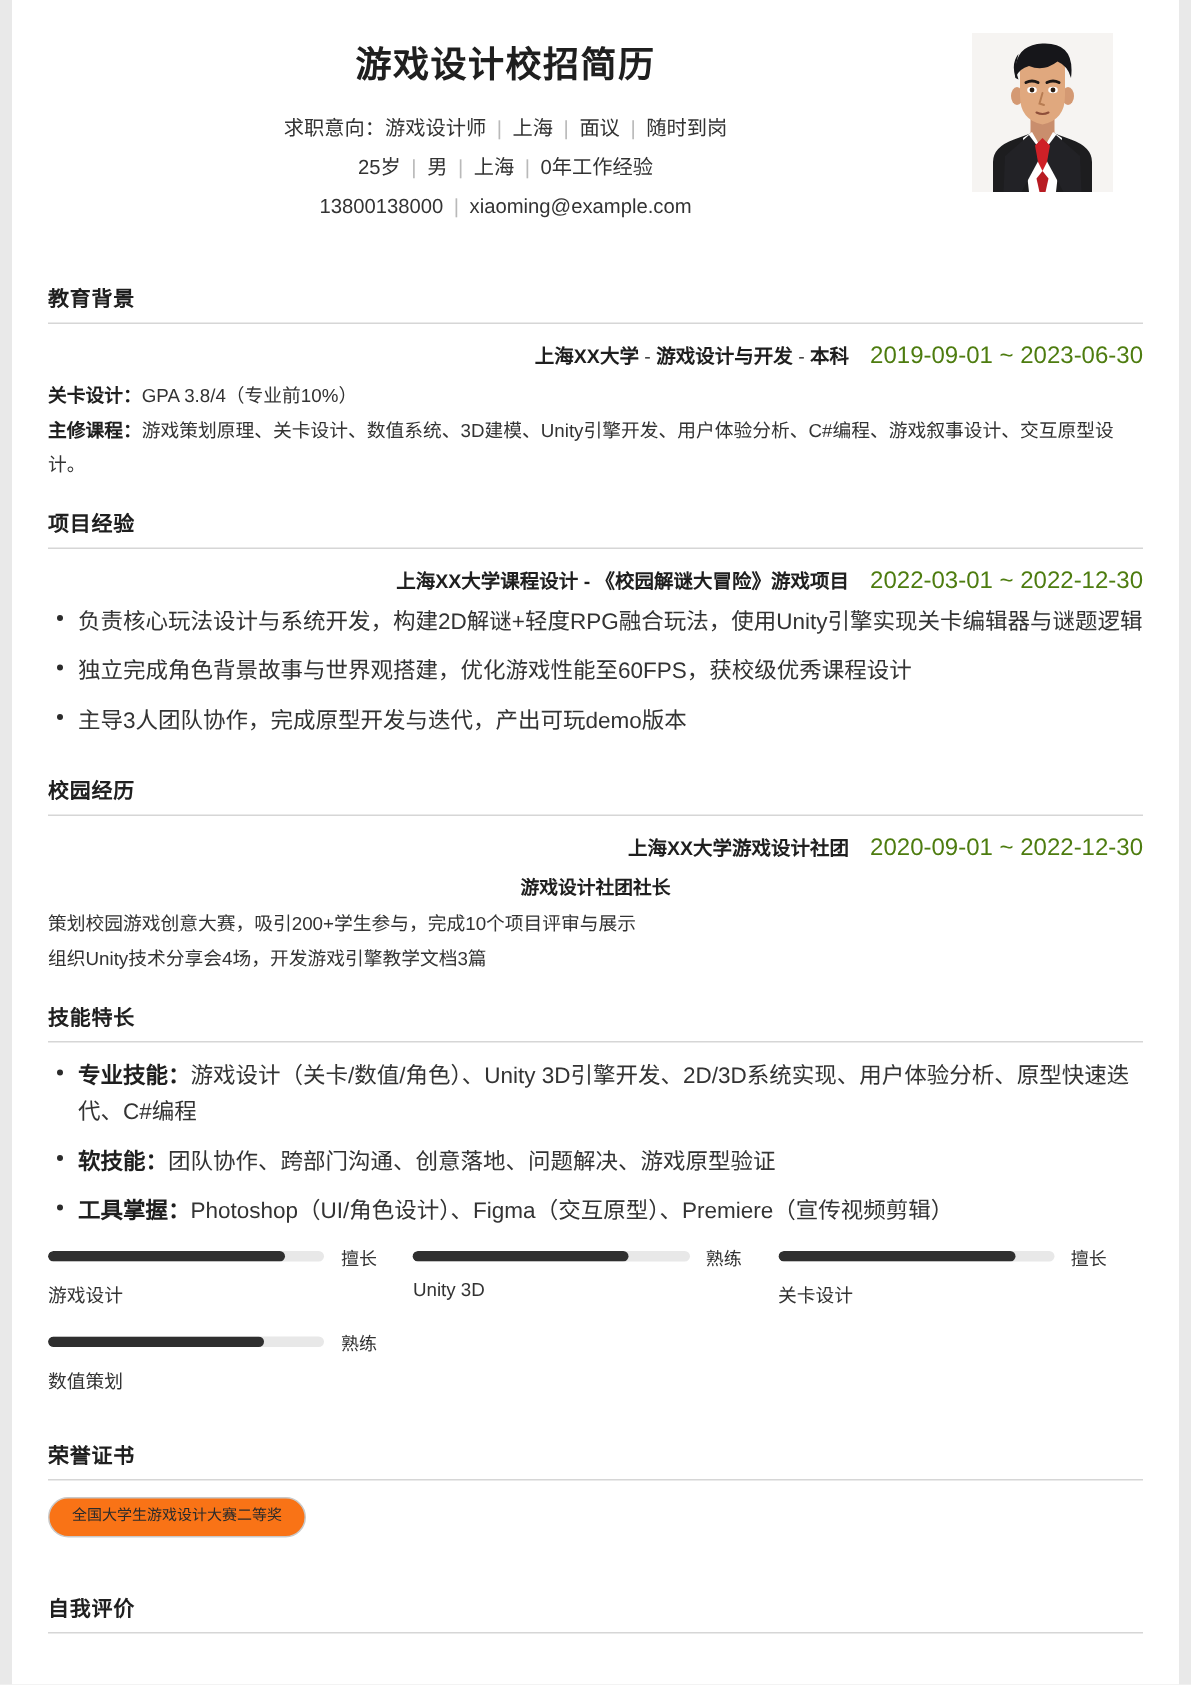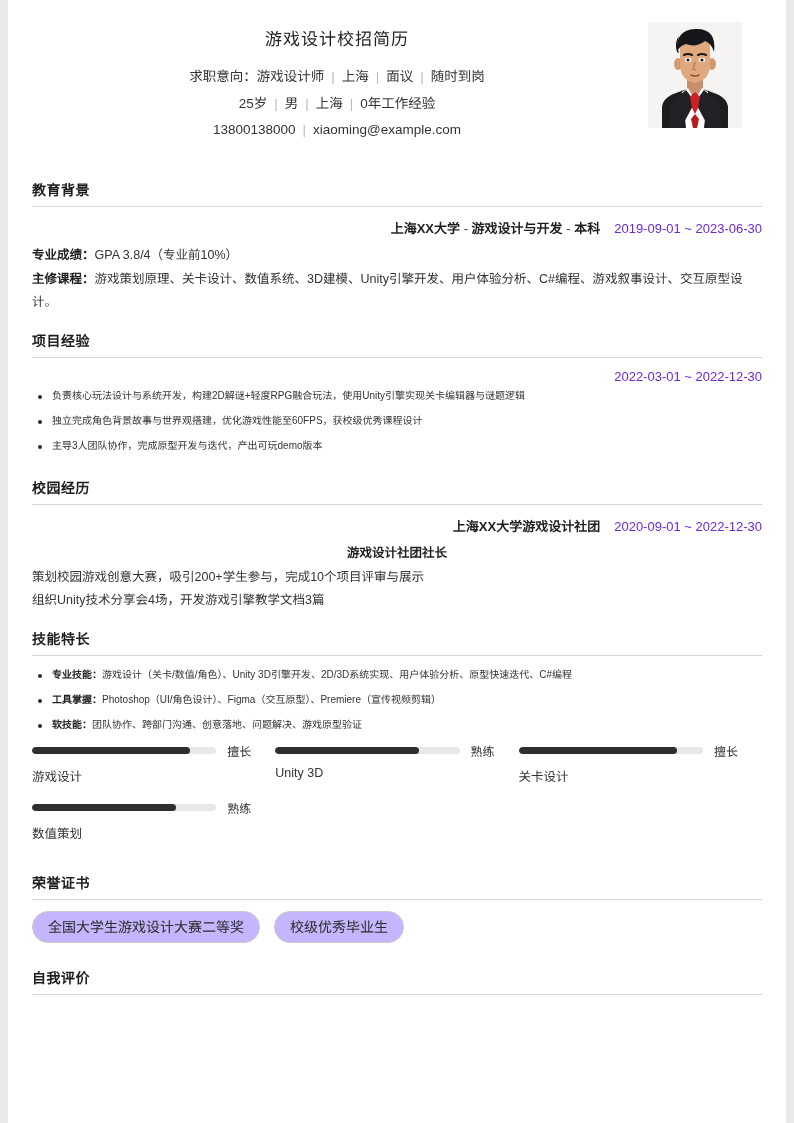--- a/index.html
+++ b/index.html
@@ -23,22 +23,22 @@
   .header {
     position:relative;
     padding:18px 24px 20px 24px;
     min-height:140px;
   }
   .header-inner {
     text-align:center;
     padding-right:120px;
   }
   .resume-title {
-    font-size:17px;
-    font-weight:normal;
+    font-size:24px;
+    font-weight:bold;
     color:#1f1f1f;
     letter-spacing:1px;
     margin:12px 0 14px 0;
     line-height:1.2;
   }
   .meta-line {
     font-size:13.5px;
     color:#333333;
     line-height:1.95;
     white-space:nowrap;
@@ -81,22 +81,22 @@
     margin-bottom:4px;
   }
   .entry-title {
     font-size:13px;
     font-weight:bold;
     color:#1f1f1f;
     line-height:1.7;
   }
   .entry-title .thin { font-weight:normal; color:#3a3a3a; }
   .entry-date {
-    font-size:13px;
-    color:#6d28d9;
+    font-size:16px;
+    color:#4d7c0f;
     white-space:nowrap;
     padding-left:14px;
   }
   .kv-line {
     font-size:12.5px;
     color:#333333;
     line-height:1.85;
   }
   .kv-line b { font-weight:bold; color:#1f1f1f; }
   .plain-line {
@@ -108,21 +108,21 @@
     font-size:12.5px;
     font-weight:bold;
     color:#1f1f1f;
     line-height:1.9;
     text-align:center;
   }
   
   ul.bullets { list-style:none; margin:2px 0 0 0; }
   ul.bullets li {
     position:relative;
-    font-size:10px;
+    font-size:15px;
     color:#333333;
     line-height:1.6;
     padding-left:20px;
     margin-bottom:9px;
   }
   ul.bullets li::before {
     content:"";
     position:absolute;
     left:6px; top:7px;
     width:4px; height:4px;
@@ -165,25 +165,25 @@
     font-size:12.5px;
     color:#333333;
     margin-top:7px;
   }
   
   .tag-row { display:flex; flex-wrap:wrap; margin-top:7px; }
   .tag {
     border:1px solid #c9c9c9;
     border-radius:16px;
     padding:5px 15px;
-    font-size:14px;
+    font-size:10px;
     color:#2b2b2b;
     margin-right:14px;
-    margin-bottom:8px;
-    background:#c4b5fd;
+    margin-bottom:20px;
+    background:#f97316;
     line-height:1.45;
   }
 </style>
 </head>
 <body>
 
 <div class="page">
 
   <div class="header">
     <div class="header-inner">
@@ -243,31 +243,32 @@
 
   <div class="section">
     <div class="section-title">教育背景</div>
     <div class="section-rule"></div>
 
     <div class="entry">
       <div class="entry-head">
         <div class="entry-title"><span>上海XX大学</span><span class="thin"> - </span><span>游戏设计与开发</span><span class="thin"> - </span><span>本科</span></div>
         <div class="entry-date">2019-09-01 ~ 2023-06-30</div>
       </div>
-      <div class="kv-line"><b>专业成绩：</b><span>GPA 3.8/4（专业前10%）</span></div>
+      <div class="kv-line"><b>关卡设计：</b><span>GPA 3.8/4（专业前10%）</span></div>
       <div class="kv-line"><b>主修课程：</b><span>游戏策划原理、关卡设计、数值系统、3D建模、Unity引擎开发、用户体验分析、C#编程、游戏叙事设计、交互原型设计。</span></div>
     </div>
   </div>
 
   <div class="section">
     <div class="section-title">项目经验</div>
     <div class="section-rule"></div>
 
     <div class="entry">
       <div class="entry-head">
+        <div class="entry-title">上海XX大学课程设计 - 《校园解谜大冒险》游戏项目</div>
         <div class="entry-date">2022-03-01 ~ 2022-12-30</div>
       </div>
       <ul class="bullets">
         <li>负责核心玩法设计与系统开发，构建2D解谜+轻度RPG融合玩法，使用Unity引擎实现关卡编辑器与谜题逻辑</li>
         <li>独立完成角色背景故事与世界观搭建，优化游戏性能至60FPS，获校级优秀课程设计</li>
         <li>主导3人团队协作，完成原型开发与迭代，产出可玩demo版本</li>
       </ul>
     </div>
   </div>
 
@@ -285,22 +286,22 @@
       <div class="plain-line">组织Unity技术分享会4场，开发游戏引擎教学文档3篇</div>
     </div>
   </div>
 
   <div class="section">
     <div class="section-title">技能特长</div>
     <div class="section-rule"></div>
 
     <ul class="bullets">
       <li><b>专业技能：</b><span>游戏设计（关卡/数值/角色）、Unity 3D引擎开发、2D/3D系统实现、用户体验分析、原型快速迭代、C#编程</span></li>
+      <li><b>软技能：</b><span>团队协作、跨部门沟通、创意落地、问题解决、游戏原型验证</span></li>
       <li><b>工具掌握：</b><span>Photoshop（UI/角色设计）、Figma（交互原型）、Premiere（宣传视频剪辑）</span></li>
-      <li><b>软技能：</b><span>团队协作、跨部门沟通、创意落地、问题解决、游戏原型验证</span></li>
     </ul>
 
     <div class="skill-grid">
       <div class="skill-cell">
         <div class="skill-row">
           <div class="bar-track">
               <div class="bar-fill" style="width: 86%;"></div>
             </div>
           <div class="bar-level">擅长</div>
         </div>
@@ -339,21 +340,20 @@
     </div>
   </div>
 
   <div class="section">
     <div class="section-title">荣誉证书</div>
     <div class="section-rule"></div>
 
 
     <div class="tag-row">
       <div class="tag">全国大学生游戏设计大赛二等奖</div>
-      <div class="tag">校级优秀毕业生</div>
     </div>
   </div>
 
   <div class="section">
     <div class="section-title">自我评价</div>
     <div class="section-rule"></div>
 
   </div>
 
 </div>

